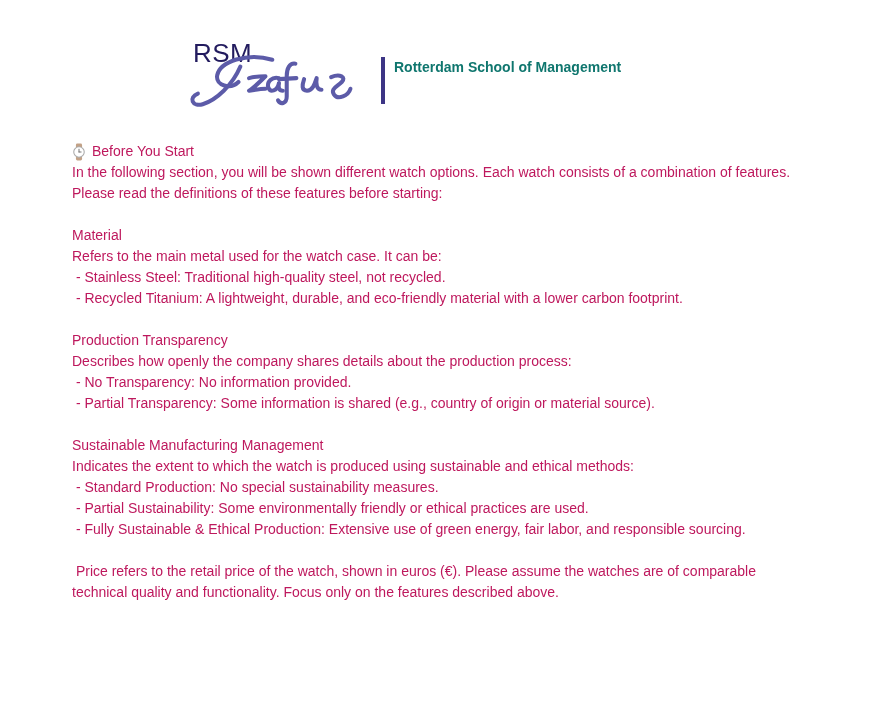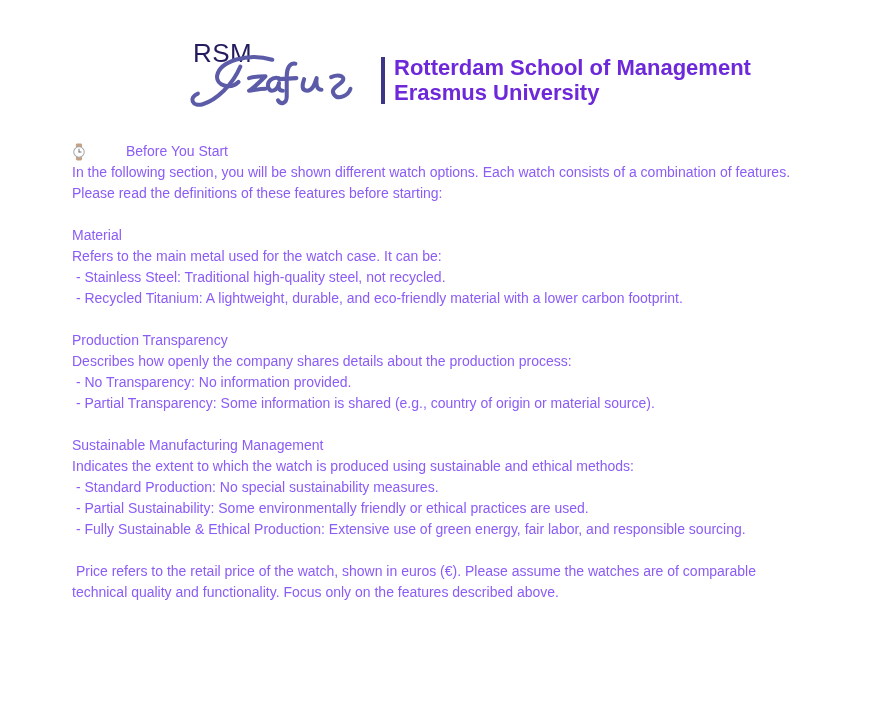--- a/index.html
+++ b/index.html
@@ -14,27 +14,27 @@
   
   .logo { position:absolute; left:183px; top:32px; width:560px; height:82px; }
   .logo-rsm {
     position:absolute; left:10px; top:6px;
     font-size:26px; font-weight:400; letter-spacing:0.5px;
     color:#221b5e;
   }
   .logo-signature { position:absolute; left:3px; top:22px; width:186px; height:56px; }
   .logo-bar { position:absolute; left:198px; top:25px; width:3.5px; height:47px; background:#3d3585; }
   .logo-text { position:absolute; left:211px; top:23px; line-height:25px; }
-  .logo-text div { font-size:22px; font-weight:700; color:#6d28d9; white-space:pre; }
+  .logo-text div { font-size:14px; font-weight:700; color:#0f766e; white-space:pre; }
 
   
   .content { position:absolute; left:72px; top:141px; width:790px; color:#404040; }
   .line {
     height:21px; line-height:21px; font-size:14px;
-    white-space:pre; color:#8b5cf6;gap:34px;
+    white-space:pre; color:#be185d;
   }
   .heading-line { display:flex; align-items:center; }
   .heading-line .watch-emoji { margin-right:6px; flex:0 0 auto; }
   .spacer { height:21px; }
 </style>
 </head>
 <body>
 
 <div class="page">
 
@@ -51,21 +51,20 @@
         <path d="M95,26 L113,25"></path>
         <path d="M121,26 C119,32 118,38 124,38 C130,38 132,31 134,25 C133,31 134,37 139,37"></path>
         <path d="M149,24 C158,20 165,24 160,29 C155,34 148,36 152,42 C156,48 167,43 169,36"></path>
       </g>
     </svg>
 
     <div class="logo-bar"></div>
 
     <div class="logo-text">
       <div>Rotterdam School of Management</div>
-      <div>Erasmus University</div>
     </div>
   </header>
 
   <main class="content">
 
     <div class="line heading-line">
       <svg class="watch-emoji" width="14" height="18" viewBox="0 0 16 20" aria-hidden="true">
         <rect x="4.5" y="0.3" width="7" height="4.6" rx="1.6" fill="#c2a186"></rect>
         <rect x="4.5" y="15.1" width="7" height="4.6" rx="1.6" fill="#c2a186"></rect>
         <circle cx="8" cy="10" r="6" fill="#ffffff" stroke="#a9a9a9" stroke-width="1.2"></circle>

